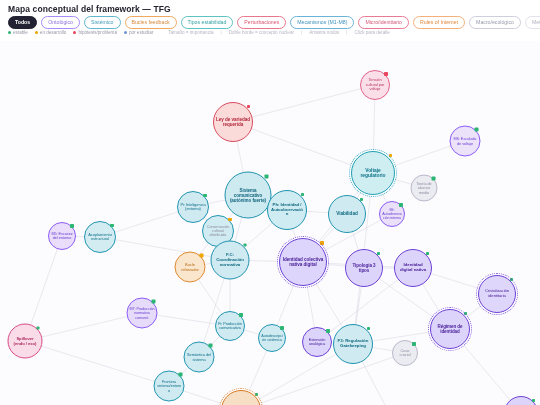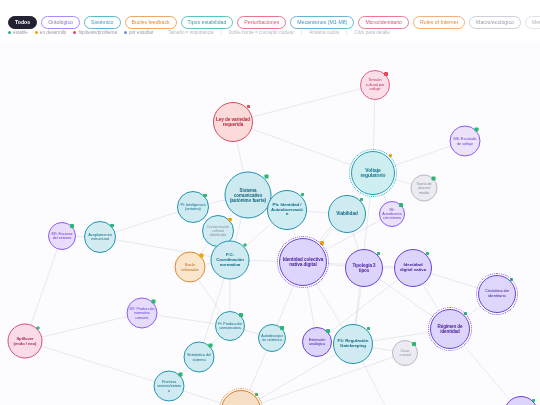--- a/index.html
+++ b/index.html
@@ -60,20 +60,21 @@
   .b-estable{background:#2bb673;}
   .b-desarrollo{background:#f0a500;}
   .b-hipotesis{background:#e8455f;}
 </style>
 </head>
 <body>
 
 <div id="app">
 
   <div class="header">
+    <div class="title">Mapa conceptual del framework — TFG</div>
     <div class="chips" id="chips">
         <div class="chip active">Todos</div>
         <div class="chip c-onto">Ontológico</div>
         <div class="chip c-sis">Sistémico</div>
         <div class="chip c-bucle">Bucles feedback</div>
         <div class="chip c-tipos">Tipos estabilidad</div>
         <div class="chip c-pert">Perturbaciones</div>
         <div class="chip c-mec">Mecanismos (M1-M8)</div>
         <div class="chip c-micro">Micro/identitario</div>
         <div class="chip c-rules">Rules of Internet</div>

